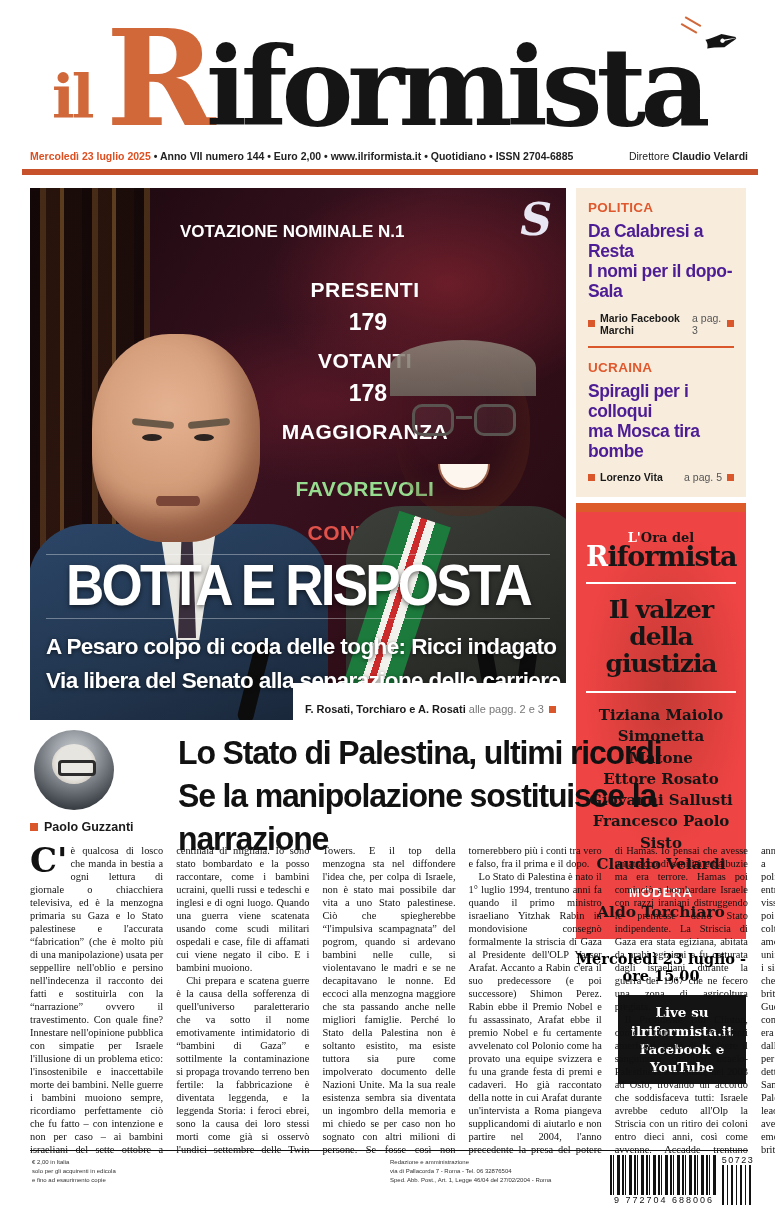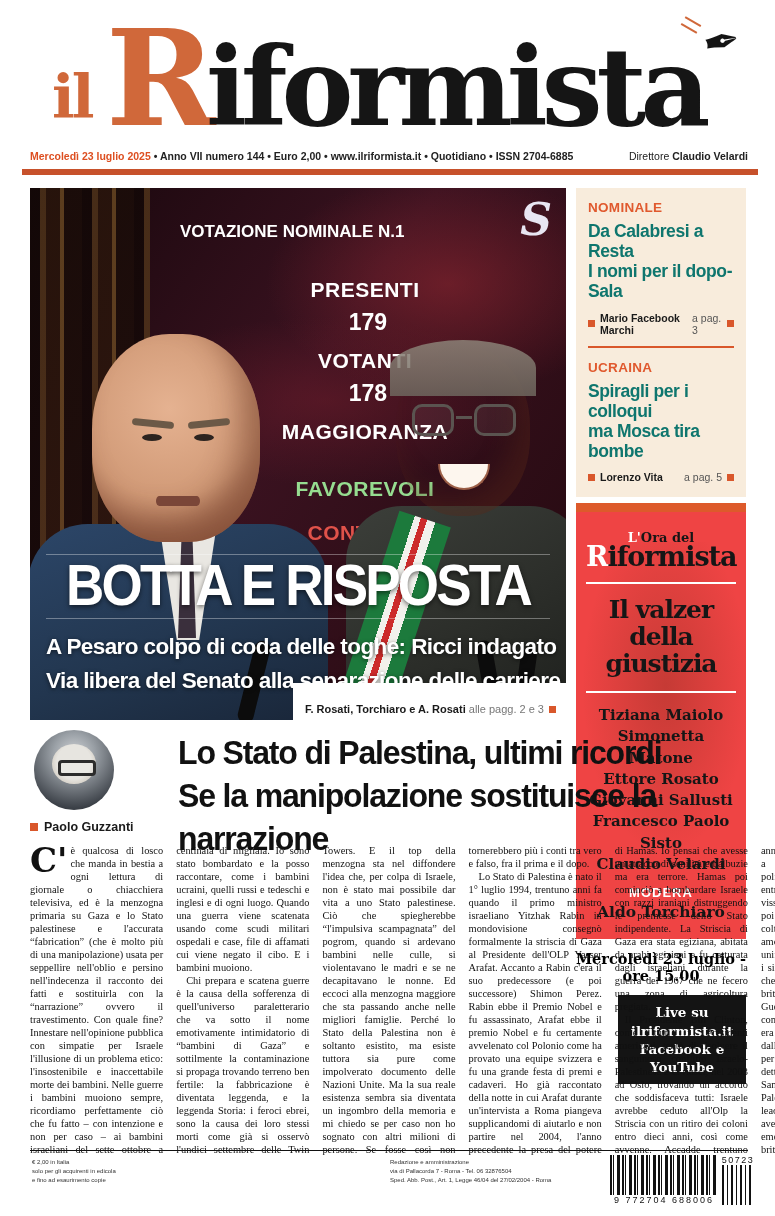--- a/index.html
+++ b/index.html
@@ -93,21 +93,21 @@
   .lead-sub { position:absolute; left:16px; top:442px; color:#fff; font-size:22.5px; font-weight:bold;
     letter-spacing:-.6px; line-height:1.5; text-shadow:0 1px 4px rgba(0,0,0,.6); }
   .caption { position:absolute; right:0; bottom:0; background:#fff; padding:20px 10px 5px 12px; font-size:11px; color:#777; }
   .caption b { color:#1a1a1a; font-weight:bold; }
   .sq { display:inline-block; width:7px; height:7px; background:#d9572b; margin-left:5px; }
 
   
   .sidebar { position:absolute; left:576px; top:188px; width:170px; }
   .cream { background:#f8ecdc; padding:12px 12px 4px 12px; }
   .kicker { color:#e0592e; font-weight:bold; font-size:13.5px; letter-spacing:.3px; margin-bottom:6px; }
-  .side-title { color:#0f766e; font-weight:bold; font-size:17.5px; line-height:1.15; letter-spacing:-.4px; white-space:pre-line; margin-bottom:10px; }
+  .side-title { color:#4c1d95; font-weight:bold; font-size:17.5px; line-height:1.15; letter-spacing:-.4px; white-space:pre-line; margin-bottom:10px; }
   .side-by { display:flex; align-items:center; font-size:10.5px; color:#444; padding-bottom:10px; }
   .side-by .name { font-weight:bold; color:#1a1a1a; }
   .side-by .sqs { width:7px; height:7px; background:#d9572b; margin-right:5px; flex:none; }
   .side-by .pg { margin-left:auto; color:#555; }
   .side-by .sqe { width:7px; height:7px; background:#d9572b; margin-left:5px; flex:none; }
   .side-div { height:2px; background:#d9572b; margin:0 0 12px 0; }
 
   .orangebar { height:9px; background:#dd5a2b; margin-top:6px; }
   .event { background:#ef4444; padding:10px 10px 18px 10px; position:relative; overflow:hidden; }
   .event::before { content:""; position:absolute; left:-20px; top:30px; width:220px; height:360px;
@@ -255,21 +255,21 @@
       <div>Via libera del Senato alla separazione delle carriere</div>
     </div>
     <div class="caption">
       <b>F. Rosati, Torchiaro e A. Rosati</b><span> alle pagg. 2 e 3</span><span class="sq"></span>
     </div>
   </section>
 
   <aside class="sidebar">
     <div class="cream">
       <div>
-        <div class="kicker">NOMINALE</div>
+        <div class="kicker">POLITICA</div>
         <div class="side-title">Da Calabresi a Resta
 I nomi per il dopo-Sala</div>
         <div class="side-by">
           <span class="sqs"></span>
           <span class="name">Mario Facebook Marchi</span>
           <span class="pg">a pag. 3</span>
           <span class="sqe"></span>
         </div>
       </div>
       <div class="side-div"></div>

